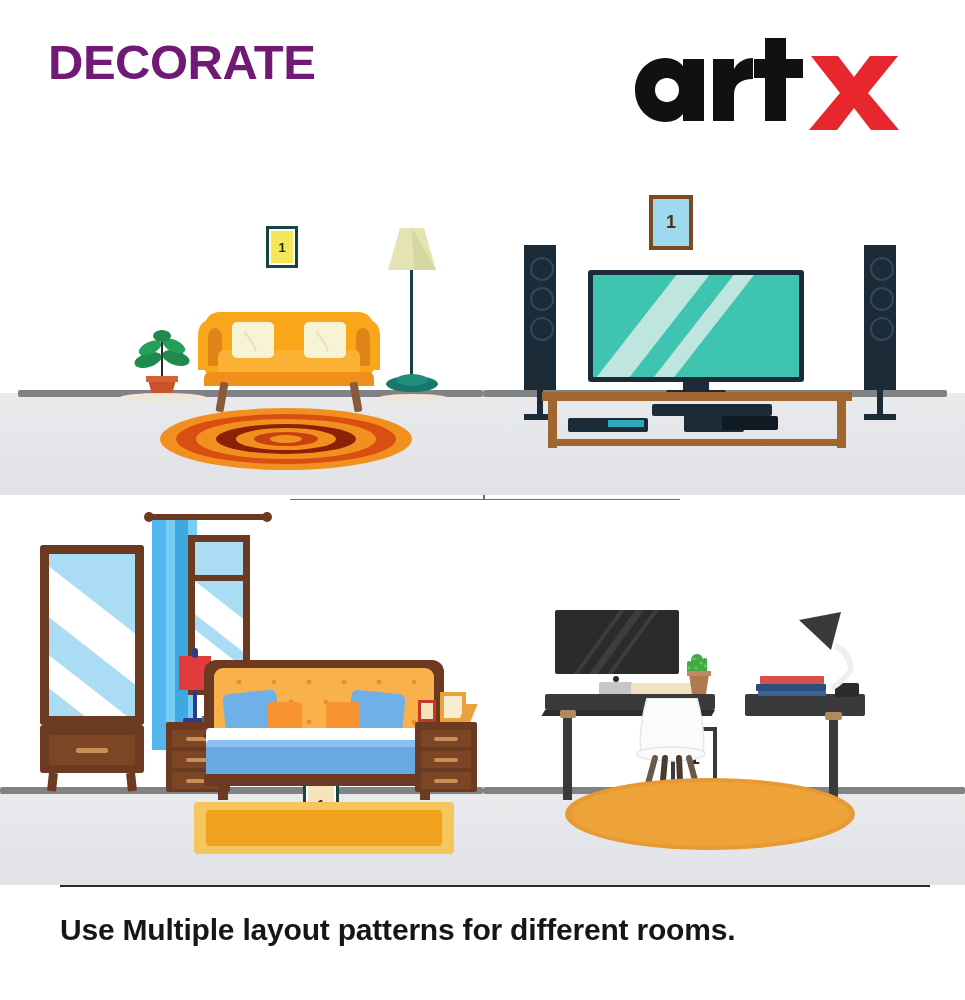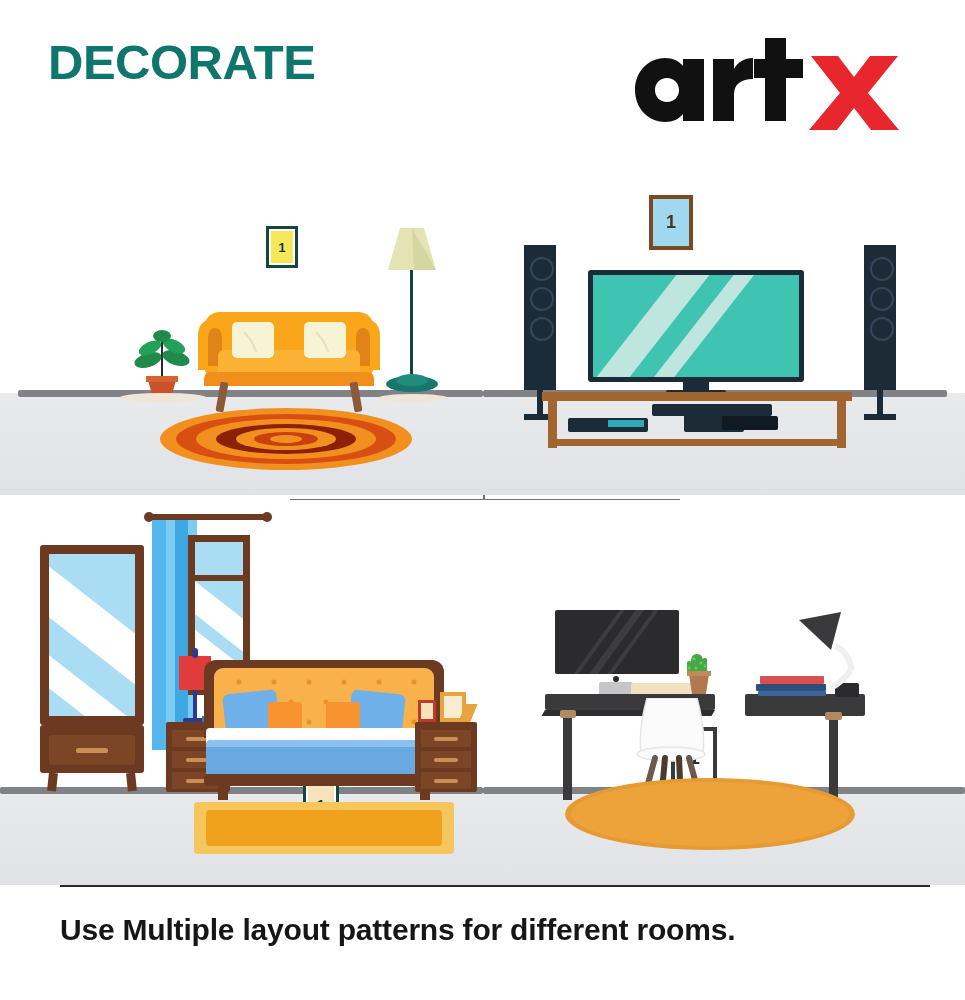--- a/index.html
+++ b/index.html
@@ -2,21 +2,21 @@
 <html><head>
 <meta charset="utf-8">
 <style>
   html,body{margin:0;padding:0;background:#fff;}
   body{width:965px;height:1000px;font-family:"Liberation Sans",sans-serif;overflow:hidden;}
   .page{position:relative;width:965px;height:1000px;background:#ffffff;}
 
   
   .header{position:absolute;left:0;top:0;width:965px;height:170px;}
   .headline{position:absolute;left:48px;top:38px;width:460px;}
-  .headline .l1{font-size:49px;font-weight:bold;letter-spacing:-0.5px;color:#0f766e;line-height:1.0;}
+  .headline .l1{font-size:49px;font-weight:bold;letter-spacing:-0.5px;color:#701a75;line-height:1.0;}
   .headline .l2{font-size:34px;font-weight:bold;letter-spacing:0.5px;color:#121212;line-height:1.25;}
   .logo{position:absolute;left:615px;top:36px;width:300px;height:108px;}
   .logo svg{display:block;}
 
   
   .scenes{position:absolute;left:0;top:170px;width:965px;height:715px;}
   .scene{position:absolute;overflow:hidden;}
   .wall{position:absolute;left:0;top:0;width:100%;background:#ffffff;}
   .floor{position:absolute;left:0;width:100%;background:linear-gradient(180deg,#e9eaec 0%,#e4e5e8 60%,#e1e2e5 100%);}
   .baseboard{position:absolute;height:7px;background:#808285;border-radius:2px;}

